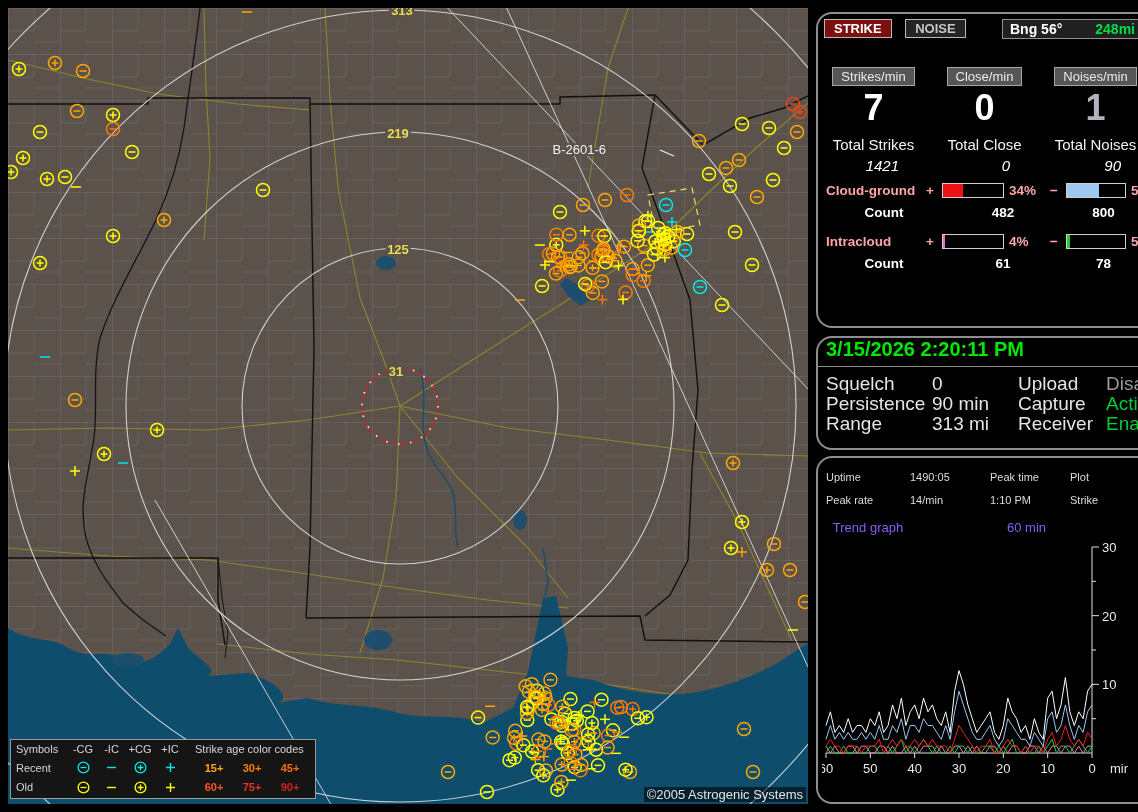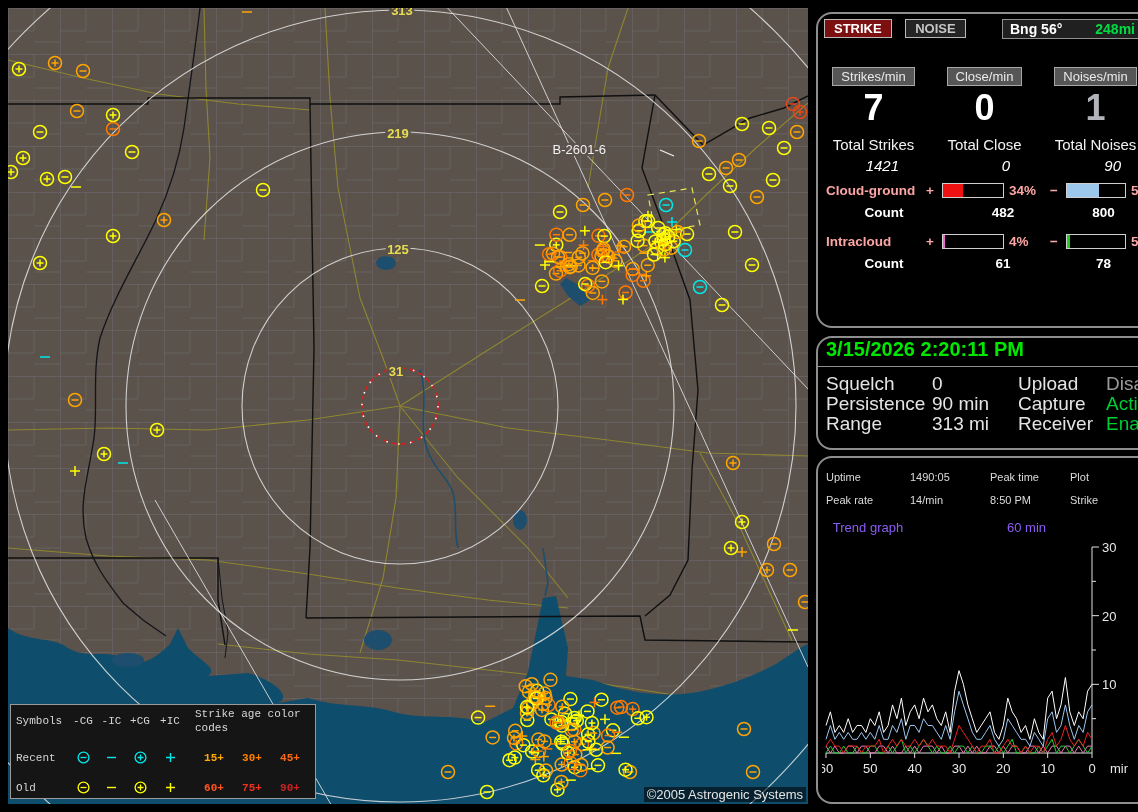--- a/index.html
+++ b/index.html
@@ -5,21 +5,21 @@
   html,body{margin:0;padding:0;background:#000;}
   .stage{position:relative;width:1138px;height:812px;background:#000;overflow:hidden;
          font-family:"Liberation Sans","DejaVu Sans",sans-serif;}
   
   .map{position:absolute;left:8px;top:8px;width:800px;height:796px;background:#5a524b;overflow:hidden;}
   .copyright{position:absolute;right:2px;bottom:2px;color:#e4e4e4;font-size:13px;
              background:rgba(0,0,0,.55);padding:0 3px;}
   .legend{position:absolute;left:2px;bottom:5px;background:#151515;border:1px solid #9a9a9a;
           color:#d4d4d4;font-size:11px;padding:2px 6px 3px 5px;line-height:14px;}
   .lg-grid{display:grid;grid-template-columns:52px 30px 27px 30px 30px 10px 38px 38px 38px;
-           row-gap:15px;align-items:center;font-family:Liberation Mono, monospace;}
+           row-gap:4px;align-items:center;}
   .lg-h{color:#d8d8d8;}
   .lg-c{text-align:center;}
   .lg-age{text-align:center;font-weight:bold;}
   .lg-sym svg{vertical-align:middle;}
   
   .panel{position:absolute;left:816px;width:337px;background:#000;border:2px solid #8e8e8e;
          border-radius:16px;box-sizing:border-box;color:#e8e8e8;}
   #box1{top:12px;height:316px;}
   #box2{top:336px;height:114px;}
   #box3{top:456px;height:348px;}
@@ -1302,21 +1302,21 @@
     <div class="stats-grid">
       <div class="stats-row">
         <span>Uptime</span>
         <span>1490:05</span>
         <span>Peak time</span>
         <span>Plot</span>
       </div>
       <div class="stats-row">
         <span>Peak rate</span>
         <span>14/min</span>
-        <span>8:50 PM</span>
+        <span>1:10 PM</span>
         <span>Strike</span>
       </div>
     </div>
     <div class="trend-row">
       <span>Trend graph</span>
       <span>60 min</span>
     </div>
     <svg id="trend-svg" width="306" height="252">
         <rect x="0" y="0" width="306" height="252" fill="#000"></rect>
         <line x1="270" y1="10" x2="270" y2="216" stroke="#e0e0e0" stroke-width="1"></line>

